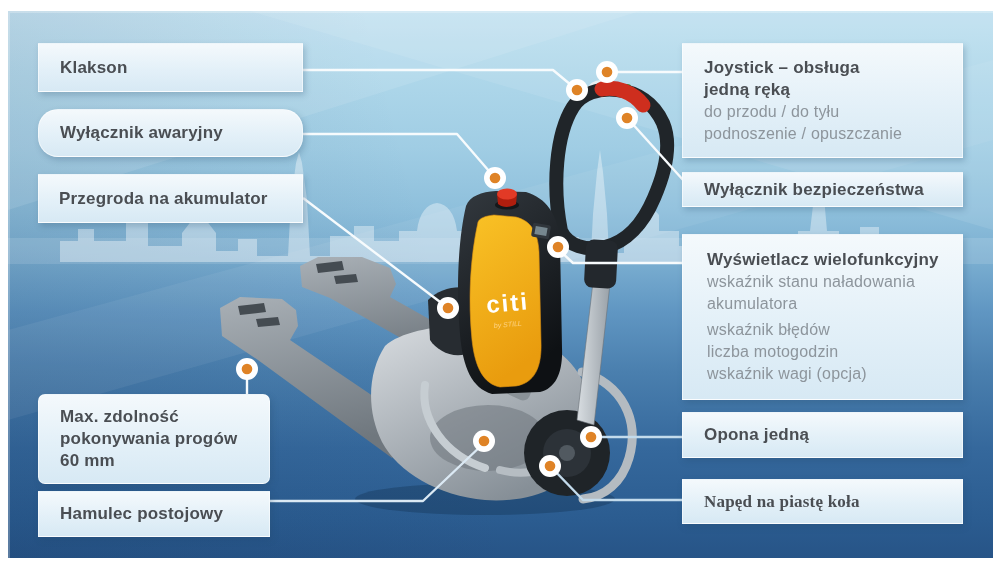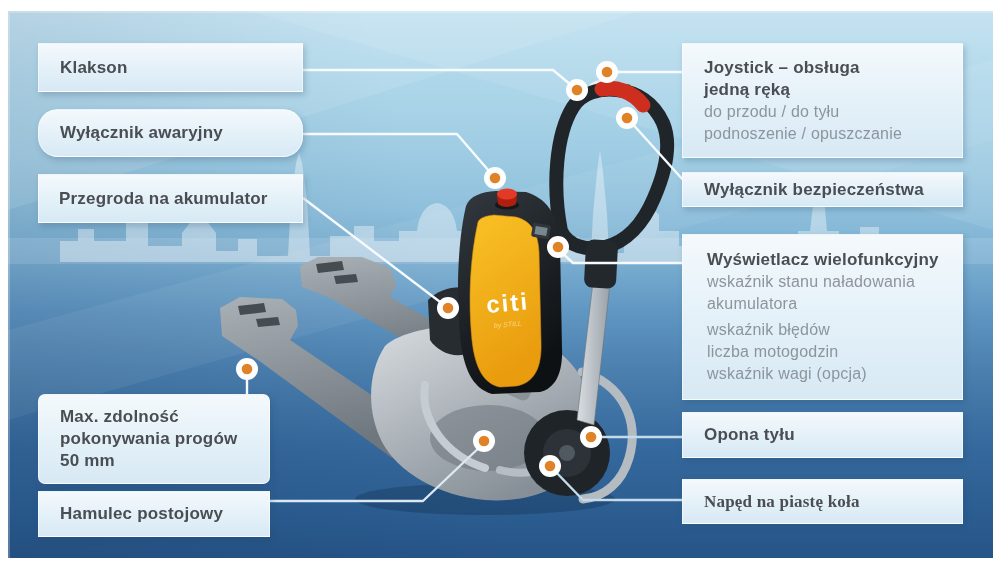--- a/index.html
+++ b/index.html
@@ -193,21 +193,21 @@
   </div>
   <div class="box" style="left:38px;top:109px;width:265px;height:48px;border-radius:20px;">
     <div class="t">Wyłącznik awaryjny</div>
   </div>
   <div class="box" style="left:38px;top:174px;width:265px;height:49px;padding-left:20px;">
     <div class="t">Przegroda na akumulator</div>
   </div>
   <div class="box" style="left:38px;top:394px;width:232px;height:90px;border-radius:7px;">
     <div class="t">Max. zdolność</div>
     <div class="t">pokonywania progów</div>
-    <div class="t">50 mm</div>
+    <div class="t">60 mm</div>
   </div>
   <div class="box" style="left:38px;top:491px;width:232px;height:46px;">
     <div class="t">Hamulec postojowy</div>
   </div>
 
   <div class="box" style="left:682px;top:43px;width:281px;height:115px;">
     <div class="t">Joystick – obsługa</div>
     <div class="t">jedną ręką</div>
     <div class="s">do przodu / do tyłu</div>
     <div class="s">podnoszenie / opuszczanie</div>
@@ -217,19 +217,19 @@
   </div>
   <div class="box" style="left:682px;top:234px;width:281px;height:166px;padding-left:24px;">
     <div class="t">Wyświetlacz wielofunkcyjny</div>
     <div class="s">wskaźnik stanu naładowania</div>
     <div class="s">akumulatora</div>
     <div class="s gap-top">wskaźnik błędów</div>
     <div class="s">liczba motogodzin</div>
     <div class="s">wskaźnik wagi (opcja)</div>
   </div>
   <div class="box" style="left:682px;top:412px;width:281px;height:46px;">
-    <div class="t">Opona tyłu</div>
+    <div class="t">Opona jedną</div>
   </div>
   <div class="box" style="left:682px;top:479px;width:281px;height:45px;font-family:Liberation Serif, serif;">
     <div class="t">Napęd na piastę koła</div>
   </div>
 
 </div>
 
 </body></html>

